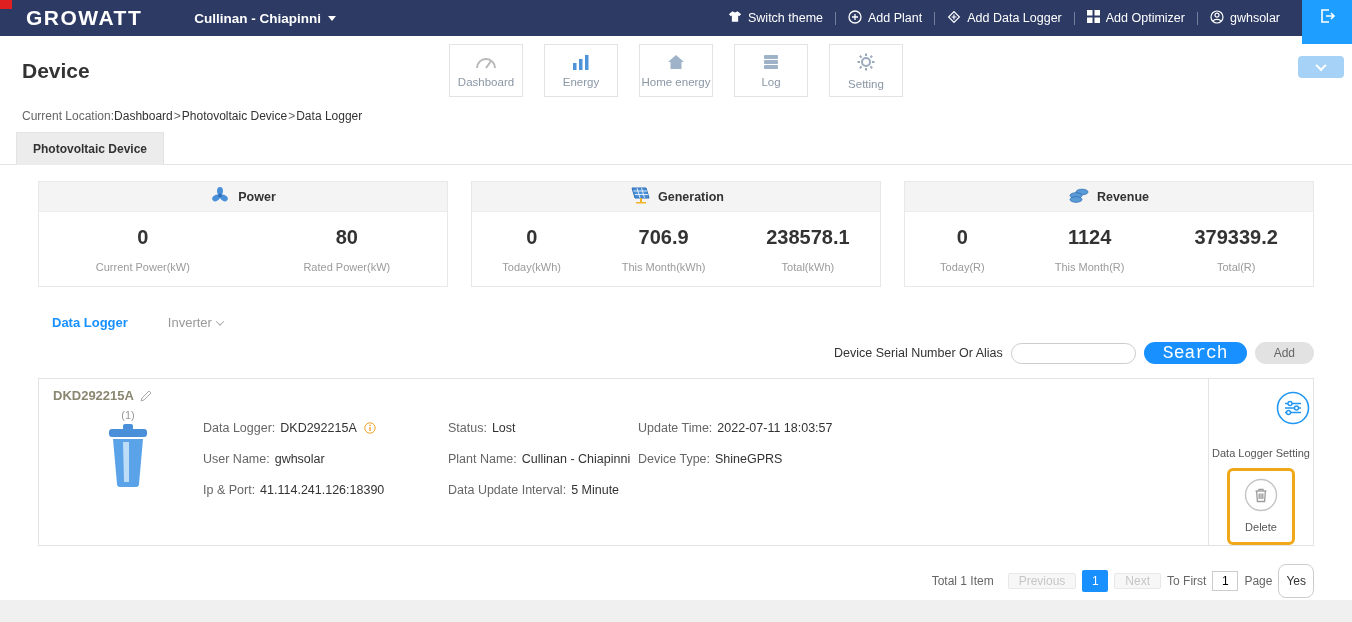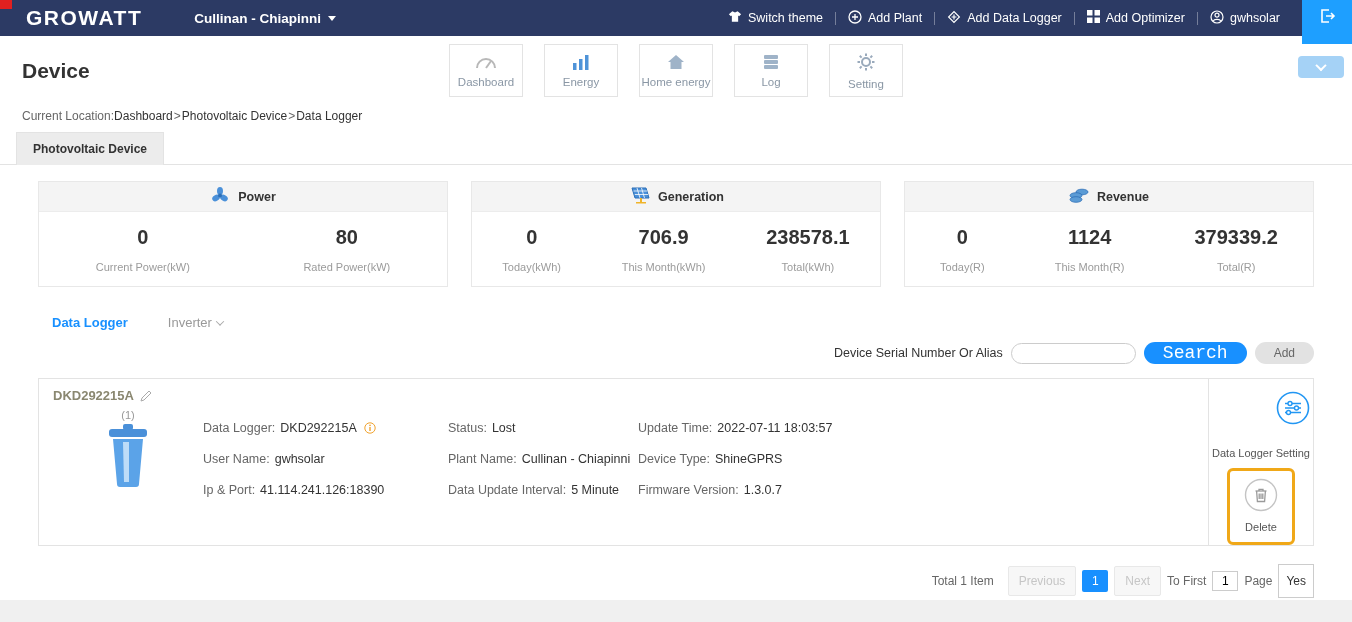--- a/index.html
+++ b/index.html
@@ -72,24 +72,24 @@
   .info-icon { display:inline-flex; margin-left:2px; cursor:pointer; }
 
   .dc-actions { width:105px; border-left:1px solid #e3e3e3; display:flex; flex-direction:column; align-items:center; padding-top:12px; }
   .action { display:flex; flex-direction:column; align-items:flex-end; gap:18px; cursor:pointer; }
   .action-label { font-size:11px; color:#555; white-space:nowrap; }
   .delete-highlight { margin-top:9px; border:3px solid #f0a818; border-radius:6px; padding:7px 14px 9px 14px; display:flex; flex-direction:column; align-items:center; gap:5px; cursor:pointer; }
 
   
   .pagination { display:flex; justify-content:flex-end; align-items:center; gap:6px; margin:18px 0 12px 0; font-size:12px; color:#666; }
   .pg-total { margin-right:8px; }
-  .pg-btn-disabled { border:1px solid #e8e8e8; background:#f7f7f7; color:#c6c6c6; height:30px; padding:0 10px; display:flex; align-items:center; border-radius:2px; cursor:default; }
+  .pg-btn-disabled { border:1px solid #e8e8e8; background:#f7f7f7; color:#c6c6c6; height:16px; padding:0 10px; display:flex; align-items:center; border-radius:2px; cursor:default; }
   .pg-current { background:#1890ff; color:#fff; width:26px; height:22px; display:flex; align-items:center; justify-content:center; border-radius:2px; cursor:pointer; }
   .pg-input { width:26px; height:20px; border:1px solid #ccc; text-align:center; font-size:12px; outline:none; font-family:inherit; }
-  .pg-go { border:1px solid #ccc; background:#fff; height:24px; padding:16px 7px; display:flex; align-items:center; border-radius:0; color:#333; cursor:pointer; }
+  .pg-go { border:1px solid #ccc; background:#fff; height:24px; padding:16px 7px; display:flex; align-items:center; border-radius:8px; color:#333; cursor:pointer; }
 
   .footer-strip { position:absolute; left:0; right:0; bottom:0; height:22px; background:#f0f0f0; }
 </style>
 </head>
 <body>
 
 <div class="screen">
   <div class="red-marker"></div>
 
   <header class="topbar">
@@ -367,24 +367,20 @@
               <span class="f-label">Device Type:</span>
               <span class="f-value">ShineGPRS</span>
             </div>
             <div class="field">
               <span class="f-label">Ip &amp; Port:</span>
               <span class="f-value">41.114.241.126:18390</span>
             </div>
             <div class="field">
               <span class="f-label">Data Update Interval:</span>
               <span class="f-value">5 Minute</span>
-            </div>
-            <div class="field">
-              <span class="f-label">Firmware Version:</span>
-              <span class="f-value">1.3.0.7</span>
             </div>
           </div>
         </div>
       </div>
 
       <div class="dc-actions">
         <div class="action">
           <span>
             <svg width="34" height="34" viewBox="0 0 34 34">
                 <circle cx="17" cy="17" r="15.5" fill="none" stroke="#2196f3" stroke-width="1.6"></circle>

